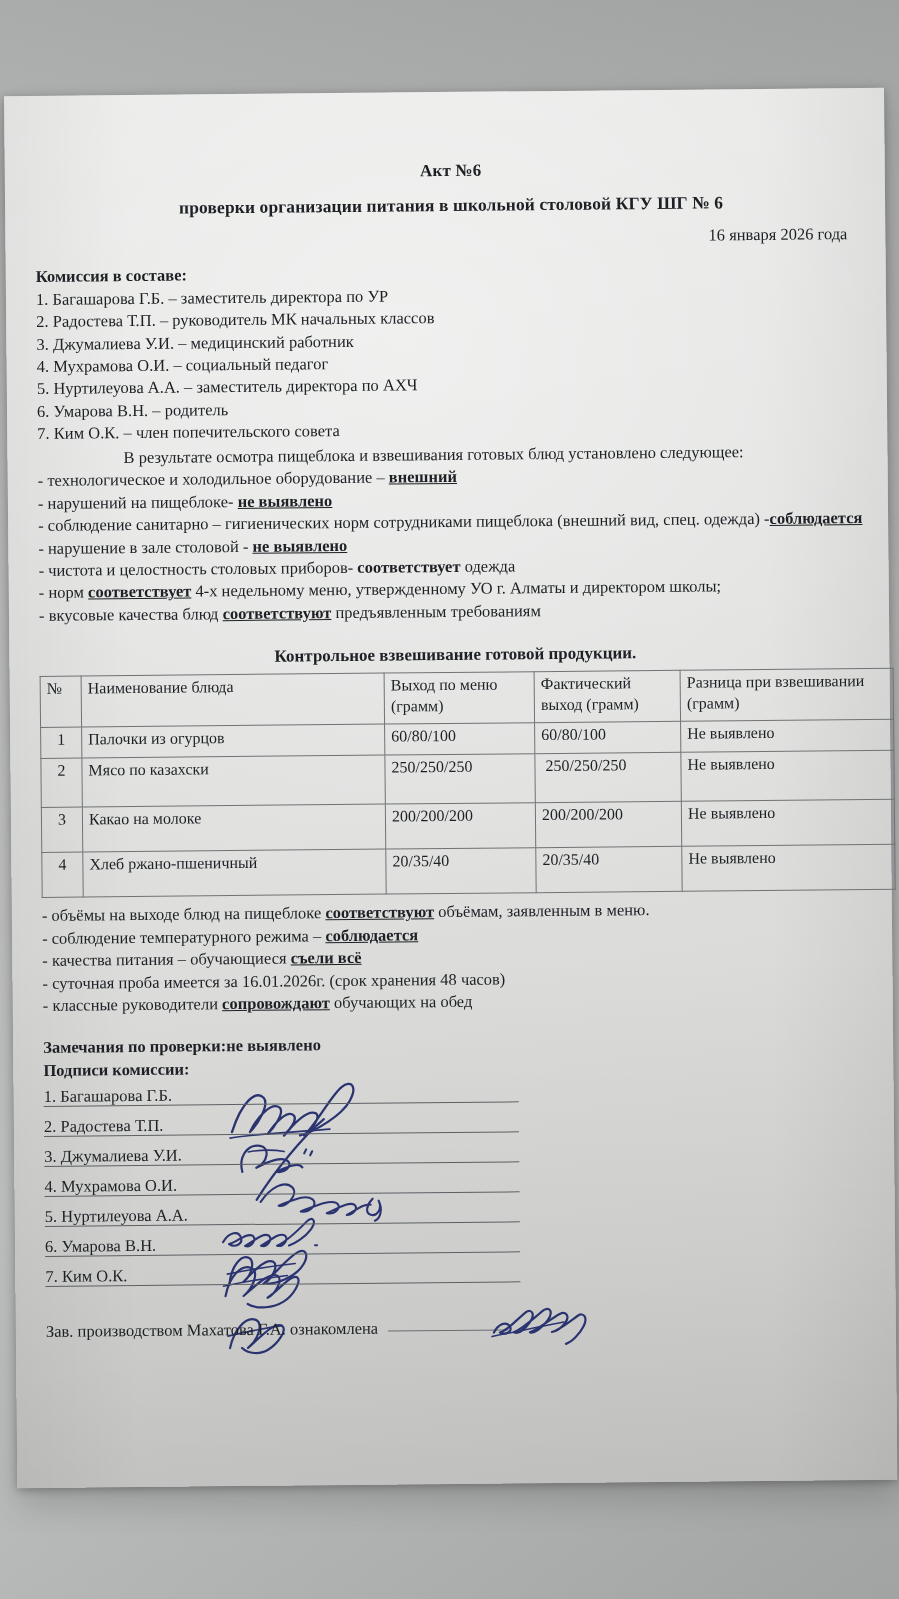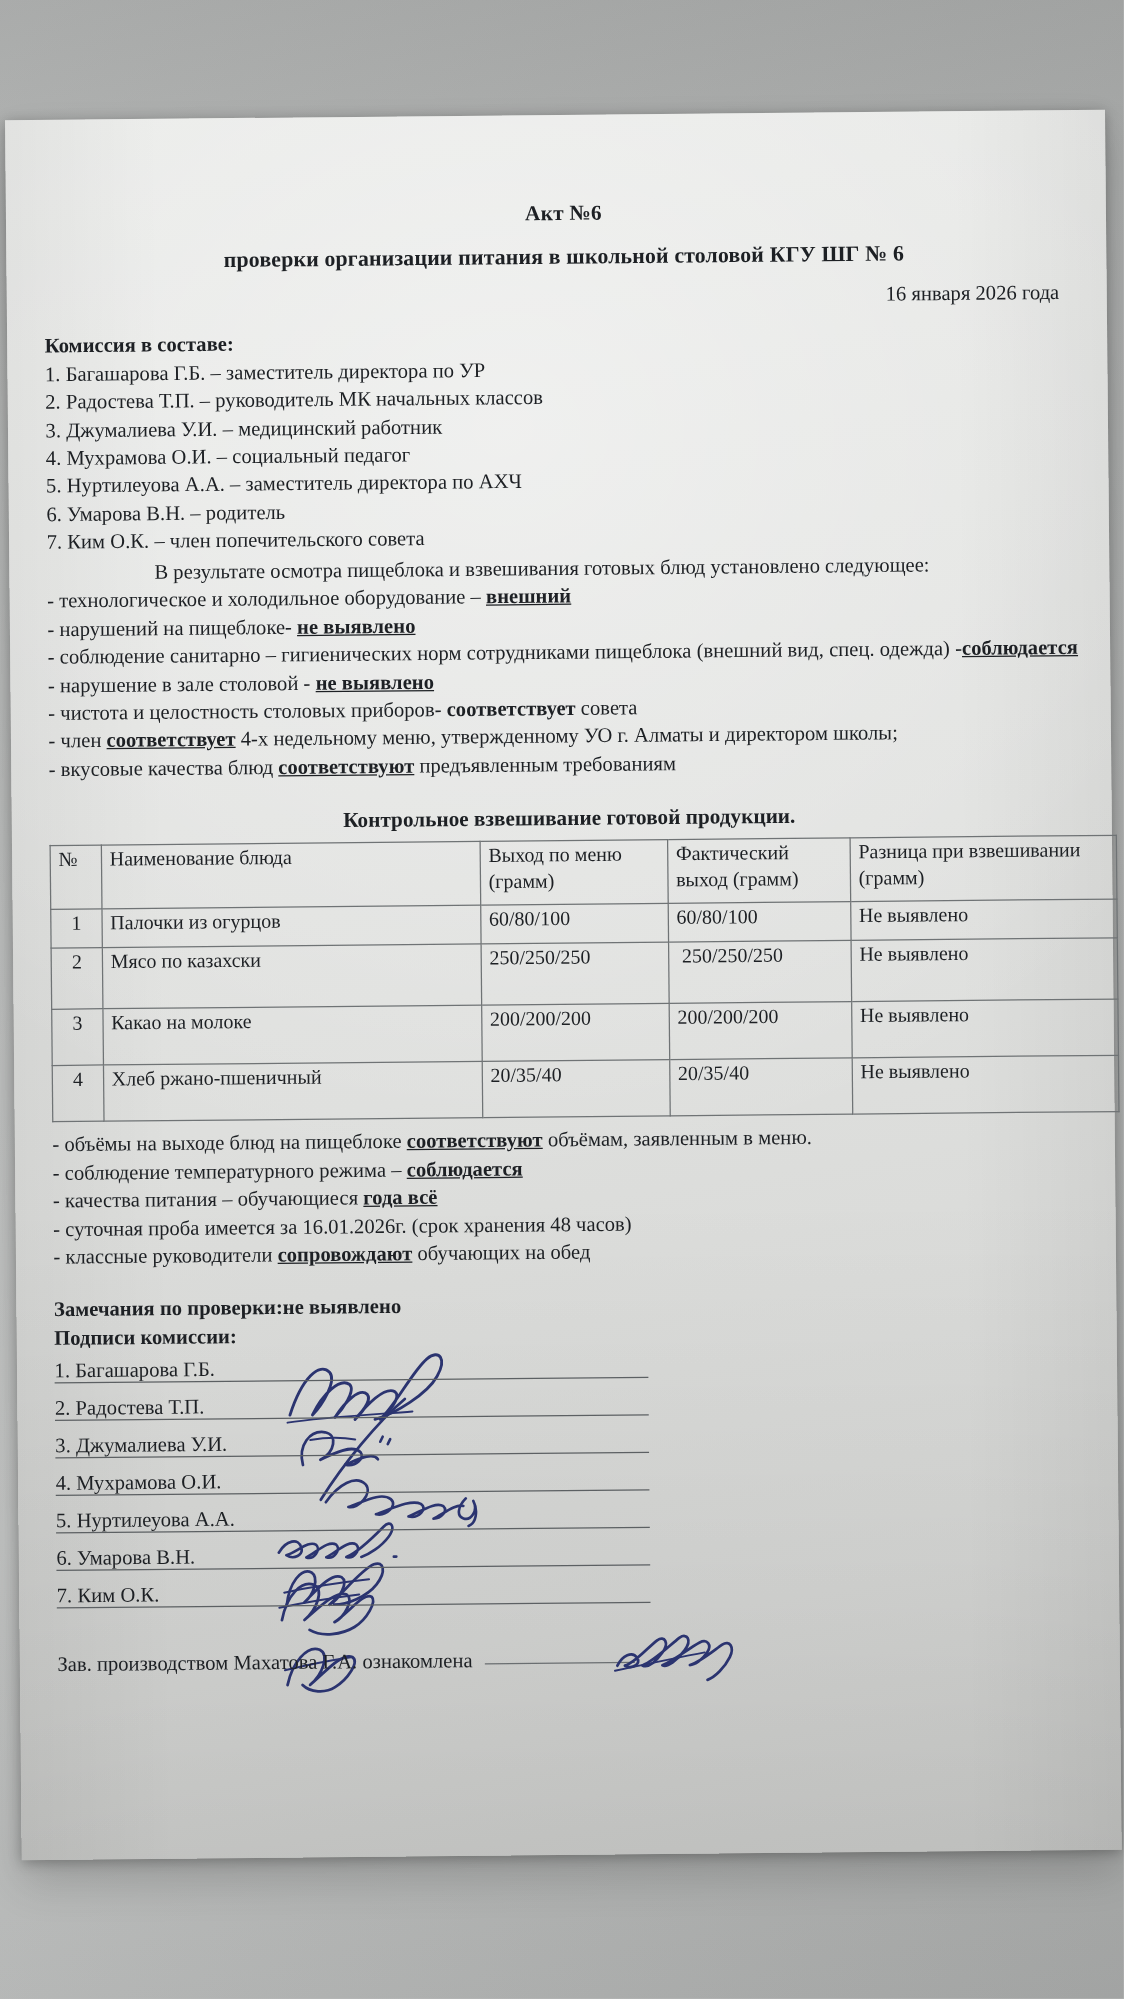--- a/index.html
+++ b/index.html
@@ -122,22 +122,22 @@
         <div class="member">7. Ким О.К. – член попечительского совета</div>
       </div>
 
       <div class="para-indent">В результате осмотра пищеблока и взвешивания готовых блюд установлено следующее:</div>
 
       <div>
         <div class="line2"><span>- технологическое и холодильное оборудование – </span><b class="u">внешний</b><span></span></div>
         <div class="line2"><span>- нарушений на пищеблоке-  </span><b class="u">не выявлено</b><span></span></div>
         <div class="line2"><span>- соблюдение санитарно – гигиенических норм сотрудниками пищеблока (внешний вид, спец. одежда) -</span><b class="u">соблюдается</b><span></span></div>
         <div class="line2"><span>- нарушение в зале столовой -  </span><b class="u">не выявлено</b><span></span></div>
-        <div class="line2"><span>- чистота и целостность столовых приборов- </span><b class="nb">соответствует</b><span>  совета</span></div>
-        <div class="line2"><span>- член </span><b class="u">соответствует</b><span>  4-х недельному меню, утвержденному УО г. Алматы и директором школы;</span></div>
+        <div class="line2"><span>- чистота и целостность столовых приборов- </span><b class="nb">соответствует</b><span>  одежда</span></div>
+        <div class="line2"><span>- норм </span><b class="u">соответствует</b><span>  4-х недельному меню, утвержденному УО г. Алматы и директором школы;</span></div>
         <div class="line2"><span>- вкусовые качества блюд </span><b class="u">соответствуют</b><span>  предъявленным требованиям</span></div>
       </div>
 
       <div class="tbl-caption">Контрольное взвешивание готовой продукции.</div>
 
       <table>
         <colgroup>
             <col class="c0">
             <col class="c1">
             <col class="c2">
@@ -181,21 +181,21 @@
             <td>20/35/40</td>
             <td>20/35/40</td>
             <td>Не выявлено</td>
           </tr>
         </tbody>
       </table>
 
       <div class="after-table">
         <div class="line2"><span>- объёмы на выходе блюд на пищеблоке </span><b class="u">соответствуют</b><span>   объёмам, заявленным в меню.</span></div>
         <div class="line2"><span>- соблюдение температурного режима – </span><b class="u">соблюдается</b><span></span></div>
-        <div class="line2"><span>- качества питания –    обучающиеся </span><b class="u">года всё</b><span></span></div>
+        <div class="line2"><span>- качества питания –    обучающиеся </span><b class="u">съели всё</b><span></span></div>
         <div class="line2"><span>- суточная проба имеется   за 16.01.2026г. (срок хранения 48 часов)</span></div>
         <div class="line2"><span>- классные руководители </span><b class="u">сопровождают</b><span>   обучающих на обед</span></div>
       </div>
 
       <div class="sig-head">Замечания   по проверки:не выявлено</div>
       <div class="section-bold" style="margin-top:2px">Подписи комиссии:</div>
 
       <div class="sig-wrap">
 
         <svg class="ink" width="330" height="220" viewBox="0 0 330 220" style="left:168px; top:-8px;" fill="none" stroke="#2b3470" stroke-width="2.1" stroke-linecap="round" stroke-linejoin="round">

